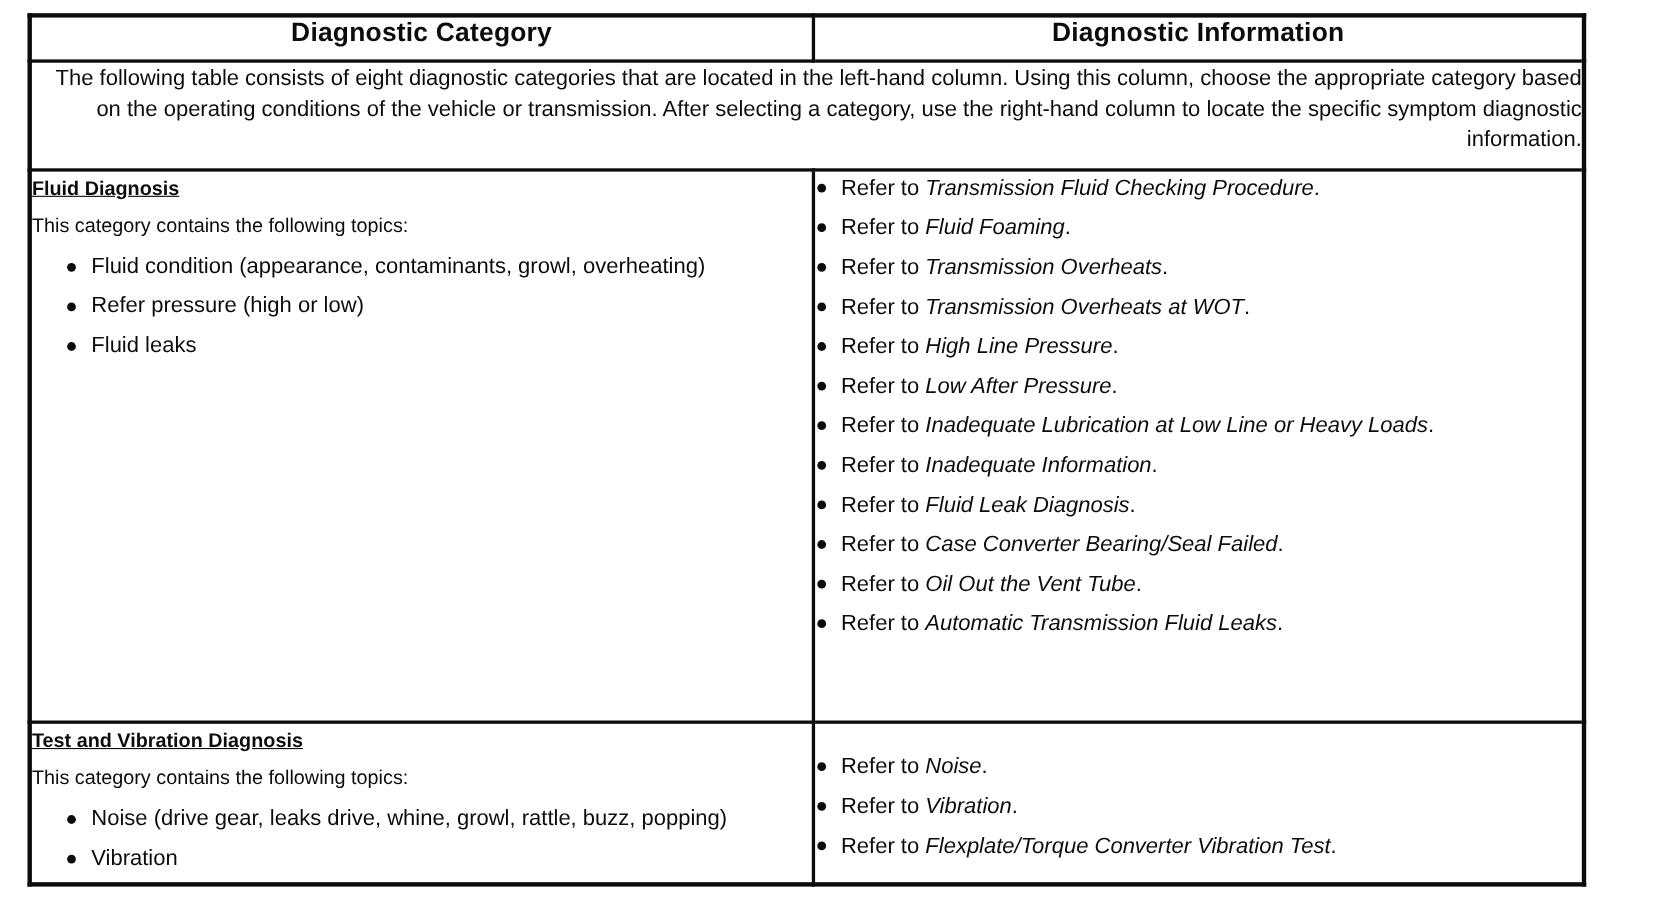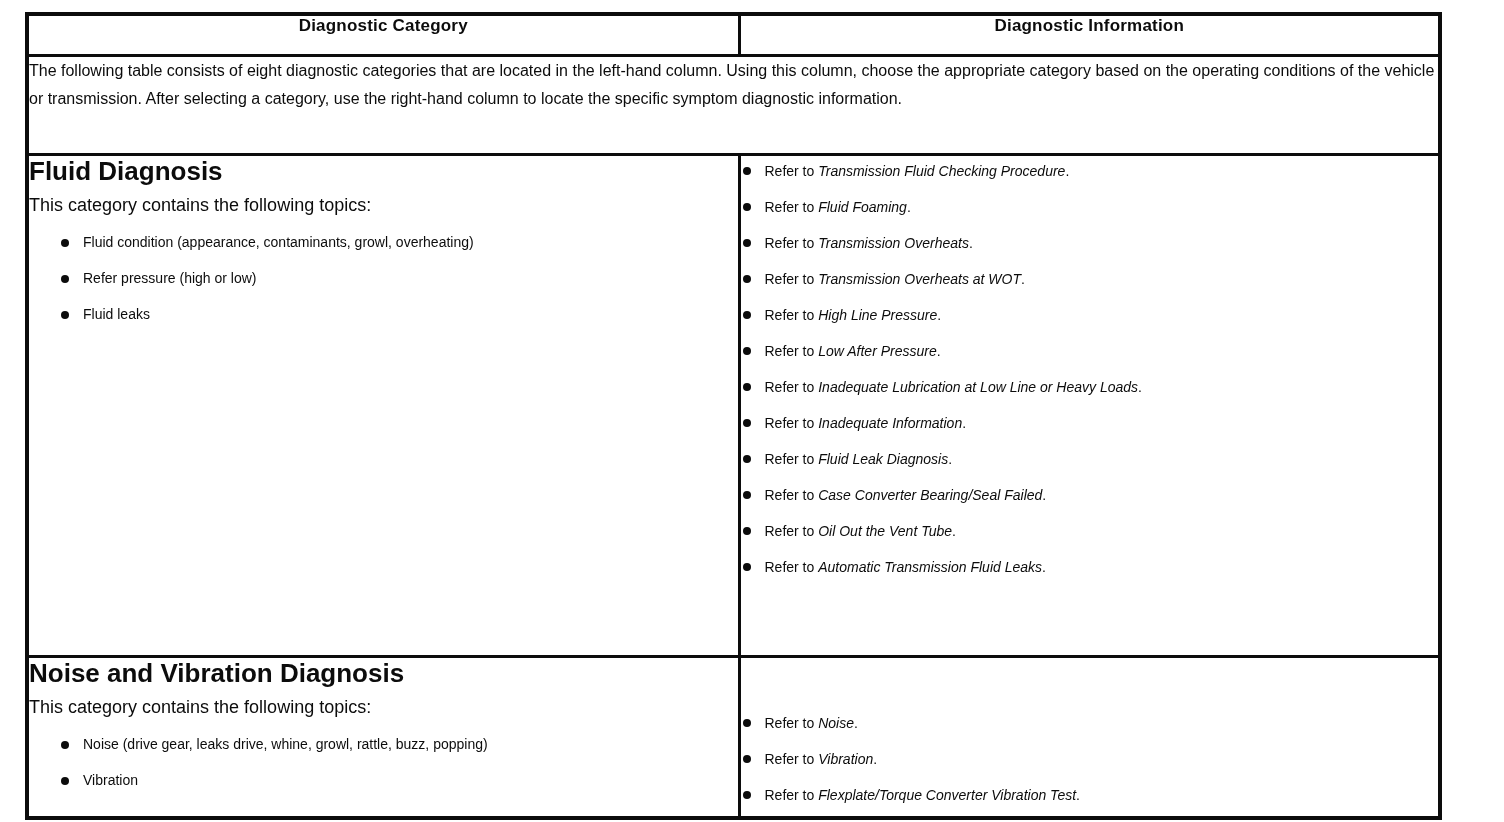--- a/index.html
+++ b/index.html
@@ -28,67 +28,69 @@
     table-layout: fixed;
     border: 4px solid #0c0c0c;
   }
   table.diag th,
   table.diag td {
     border: 3px solid #0c0c0c;
     vertical-align: top;
     padding: 0;
   }
   th.hdr {
-    font-size: 17px;
+    font-size: 24px;
     font-weight: bold;
     text-align: center;
     height: 38px;
     vertical-align: middle;
     letter-spacing: 0.2px;
   }
   td.intro-cell {
     height: 96px;
     padding: 9px 18px 8px 18px;
-    font-size: 16px;
+    font-size: 20px;
     line-height: 28px;
+    text-align: right;
   }
   td.cat-cell {
     padding: 9px 16px 8px 20px;
     font-size: 22px;
   }
   td.info-cell {
     padding: 40px 16px 8px 38px;
     font-size: 22px;
   }
   td.info-cell.second {
-    padding-top: 50px;
+    padding-top: 24px;
   }
   .cat-title {
     font-weight: bold;
-    font-size: 26px;
+    font-size: 18px;
     line-height: 30px;
+    text-decoration: underline;
   }
   .cat-sub {
     font-size: 18px;
     line-height: 30px;
     margin-top: 4px;
   }
   ul.blist {
     list-style: none;
     margin: 8px 0 0 0;
     padding: 0 0 0 30px;
   }
   ul.blist.info {
     margin: 0;
     padding: 0;
   }
   ul.blist li {
     position: relative;
     padding-left: 24px;
-    font-size: 14px;
+    font-size: 20px;
     line-height: 29px;
     margin-bottom: 7px;
   }
   ul.blist li::before {
     content: "";
     position: absolute;
     left: 2px;
     top: 11px;
     width: 8px;
     height: 8px;
@@ -169,21 +171,21 @@
             <span>Refer to </span><span class="it">Oil Out the Vent Tube</span><span>.</span>
           </li>
           <li>
             <span>Refer to </span><span class="it">Automatic Transmission Fluid Leaks</span><span>.</span>
           </li>
         </ul>
       </td>
     </tr>
     <tr>
       <td class="cat-cell">
-        <div class="cat-title">Noise and Vibration Diagnosis</div>
+        <div class="cat-title">Test and Vibration Diagnosis</div>
         <div class="cat-sub">This category contains the following topics:</div>
         <ul class="blist">
           <li>Noise (drive gear, leaks drive, whine, growl, rattle, buzz, popping)</li>
           <li>Vibration</li>
         </ul>
       </td>
       <td class="info-cell second">
         <ul class="blist info">
           <li>
             <span>Refer to </span><span class="it">Noise</span><span>.</span>

